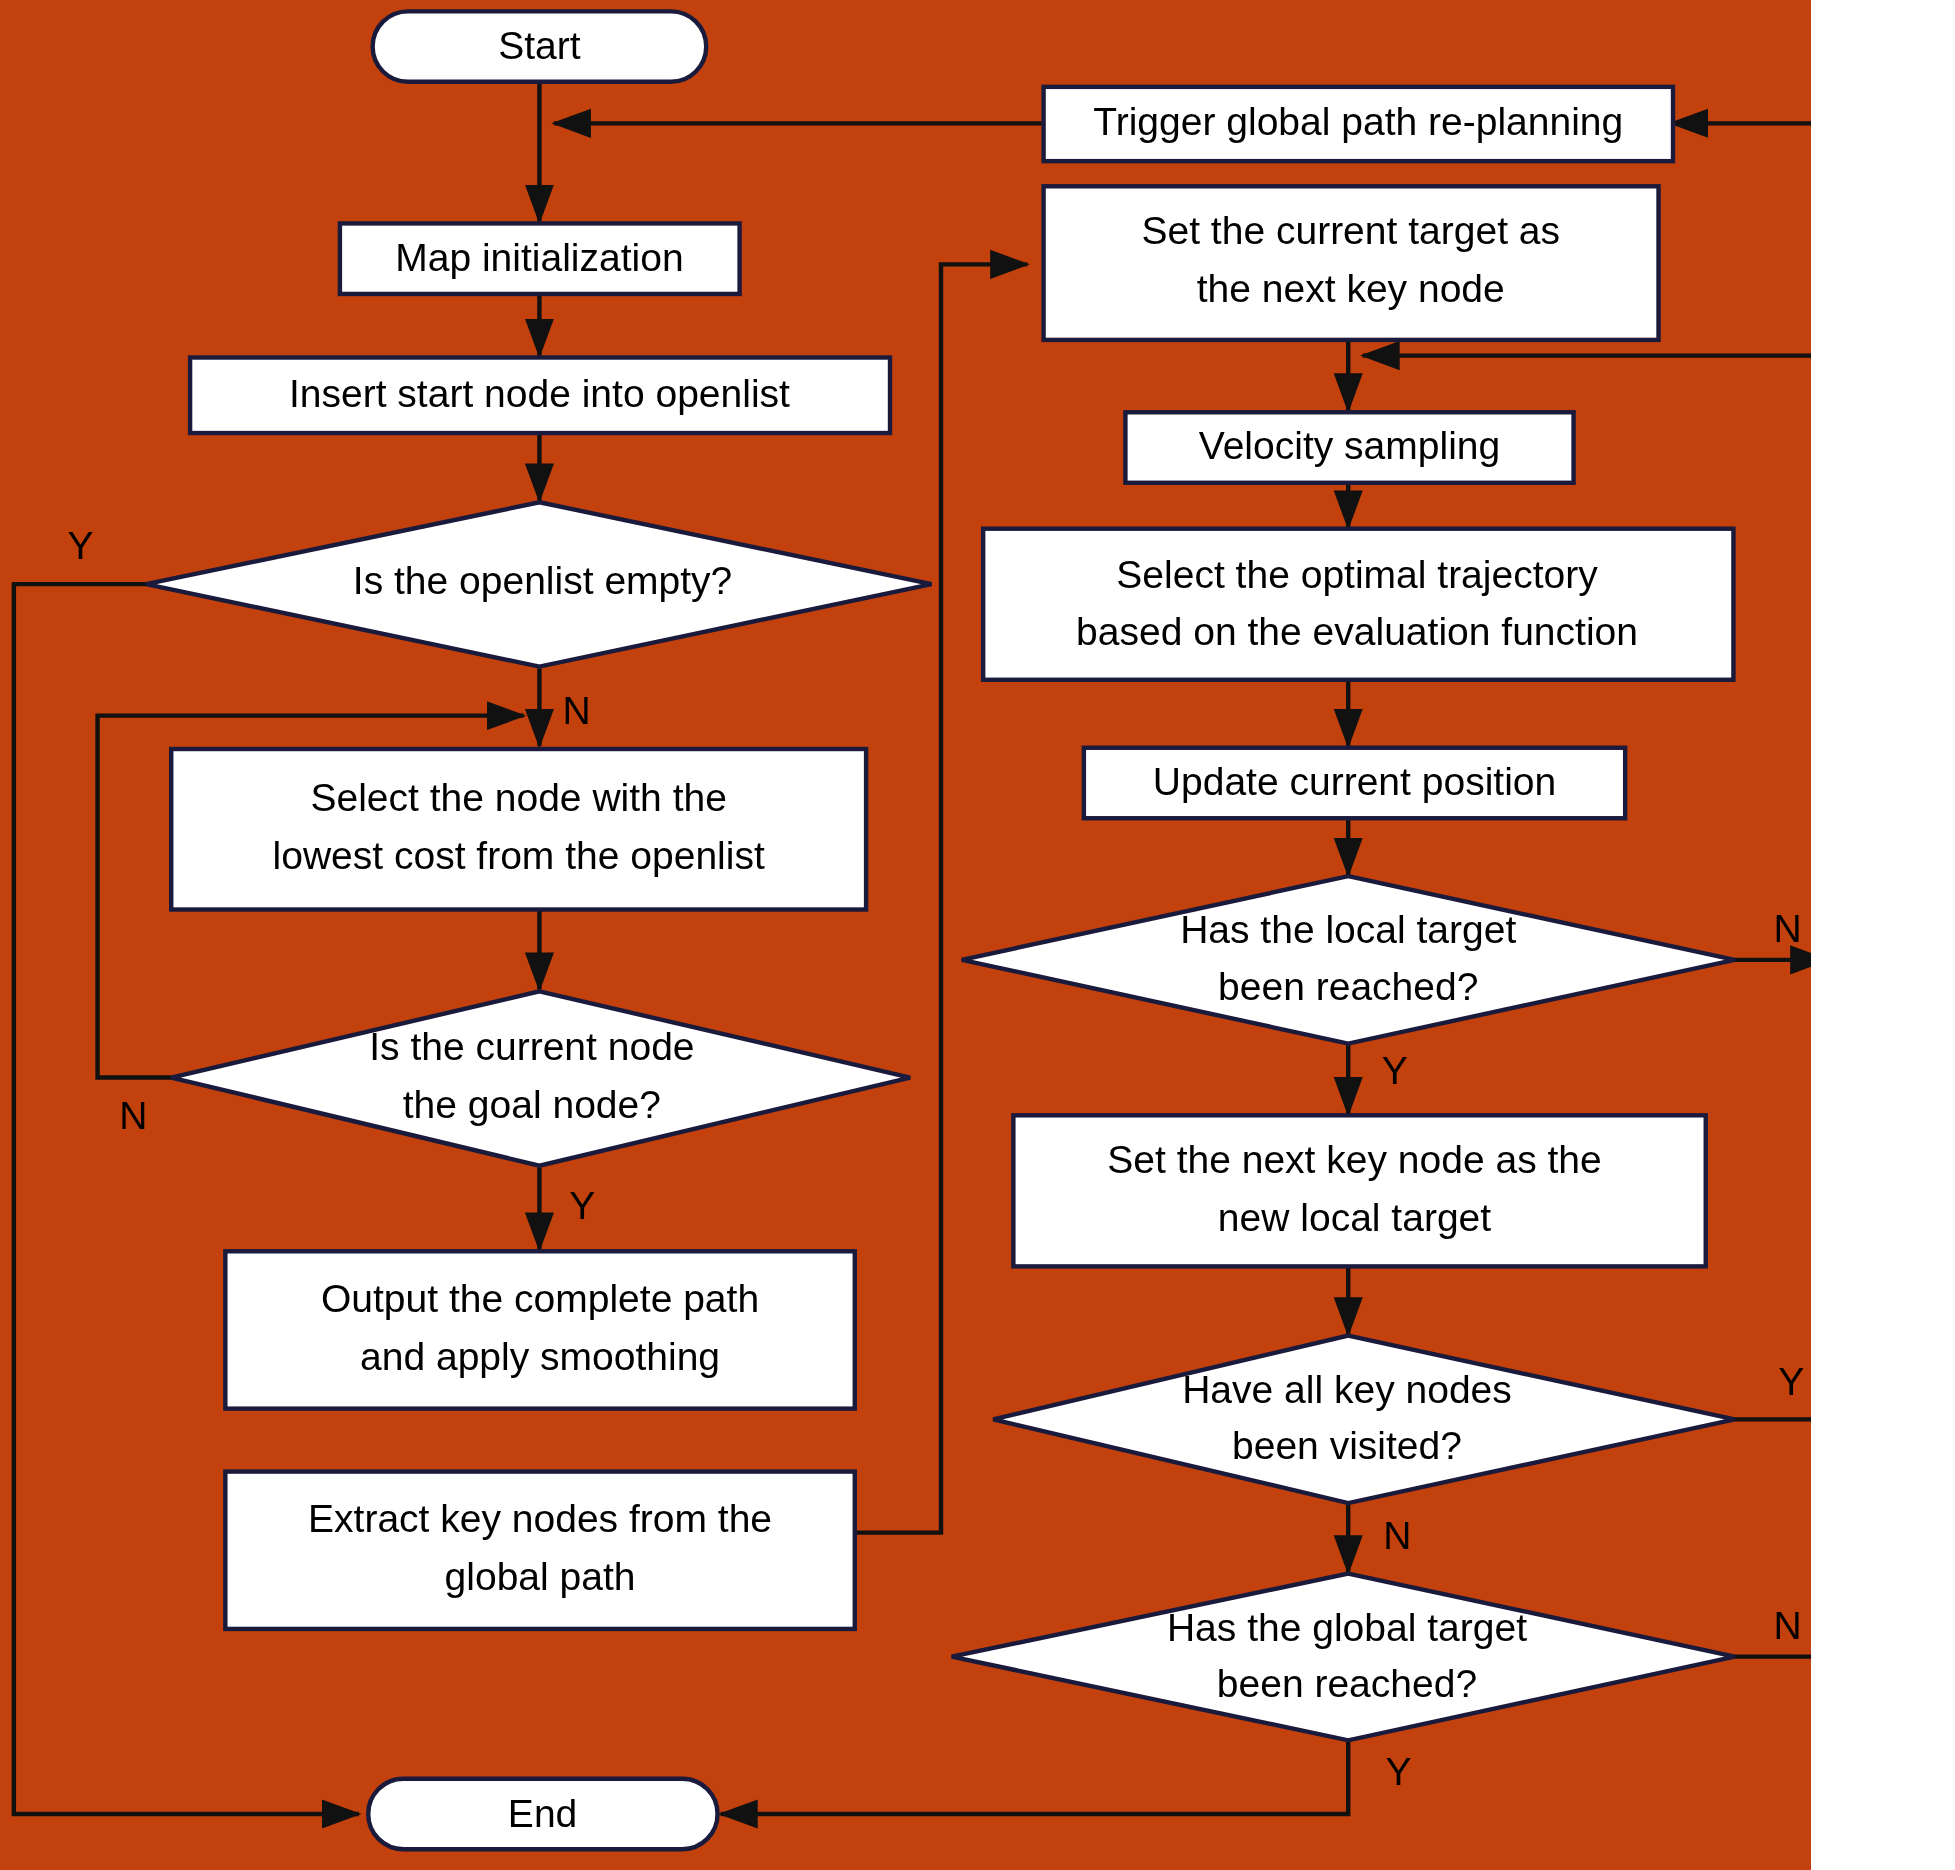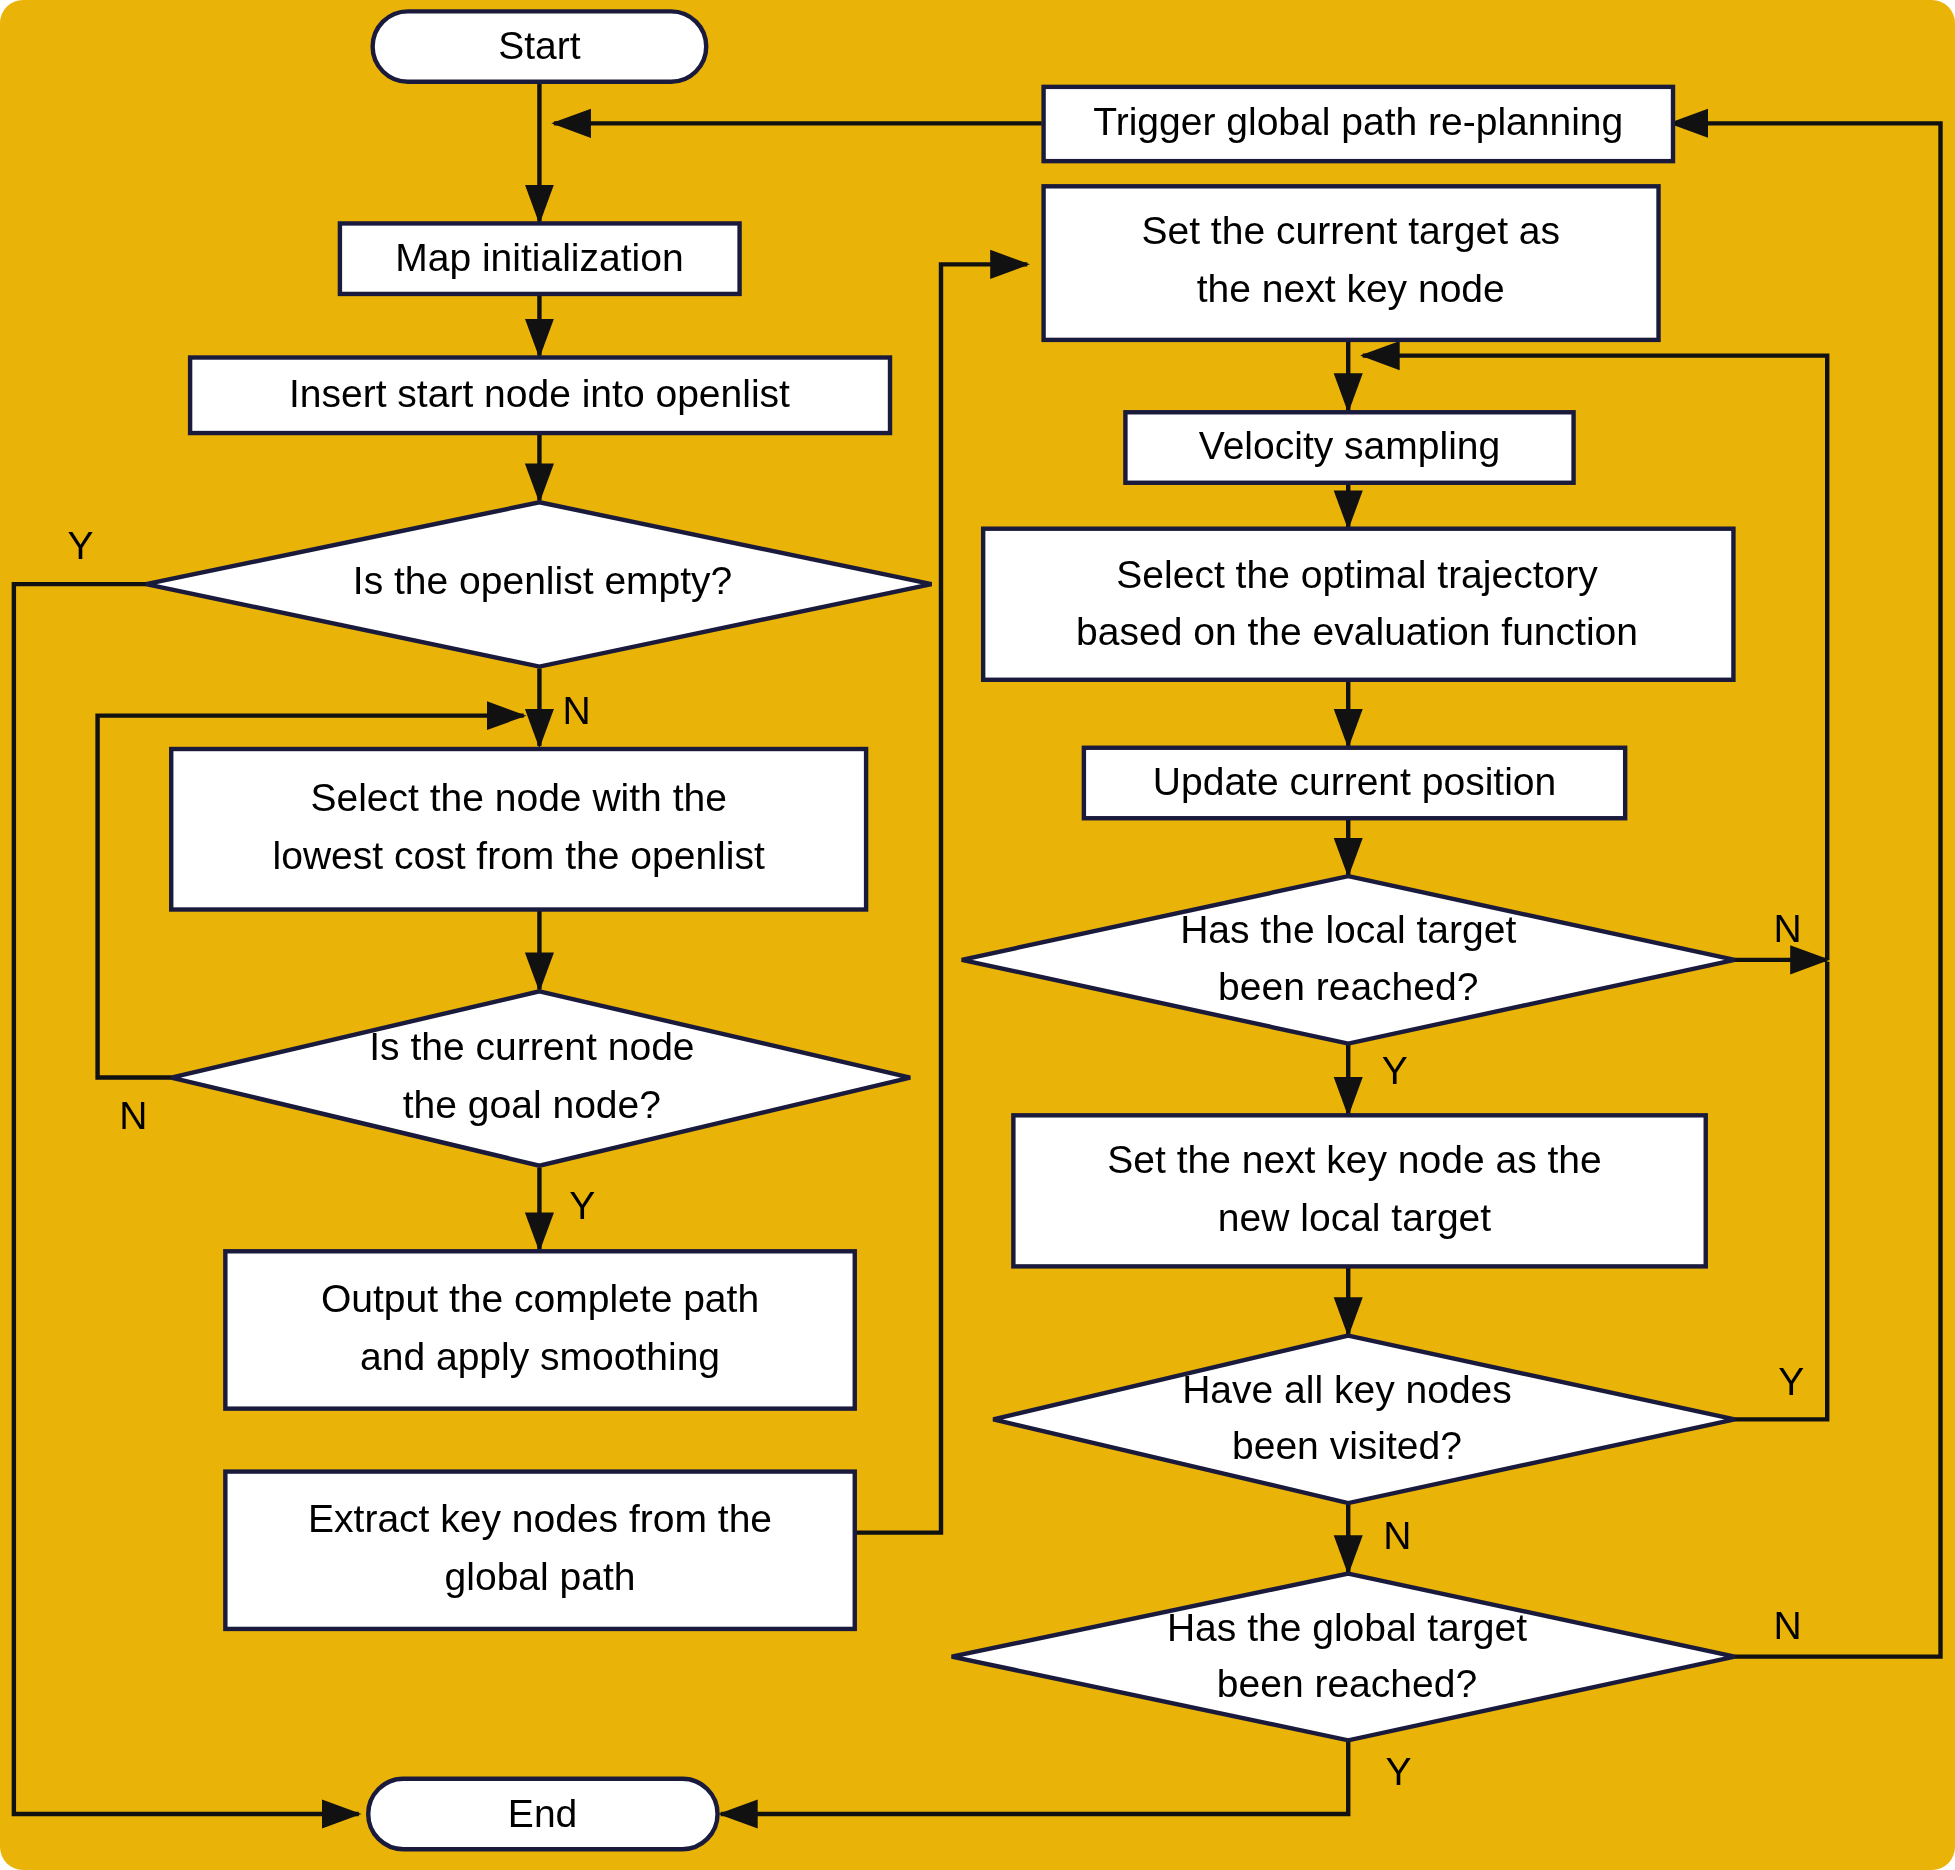--- a/index.html
+++ b/index.html
@@ -5,25 +5,24 @@
   html, body {
     margin: 0;
     padding: 0;
     background: #ffffff;
   }
   body {
     font-family: "Liberation Sans", sans-serif;
   }
   #canvas {
     position: relative;
-    width: 1955px;
+    width: 1811px;
     height: 1870px;
-    background: #eab308;
+    background: #c2410c;
     overflow: hidden;
-    border-radius: 23px;
   }
   #flow-svg {
     position: absolute;
     top: 0;
     left: 0;
     width: 1955px;
     height: 1870px;
   }
   .node-text {
     font-family: "Liberation Sans", sans-serif;

